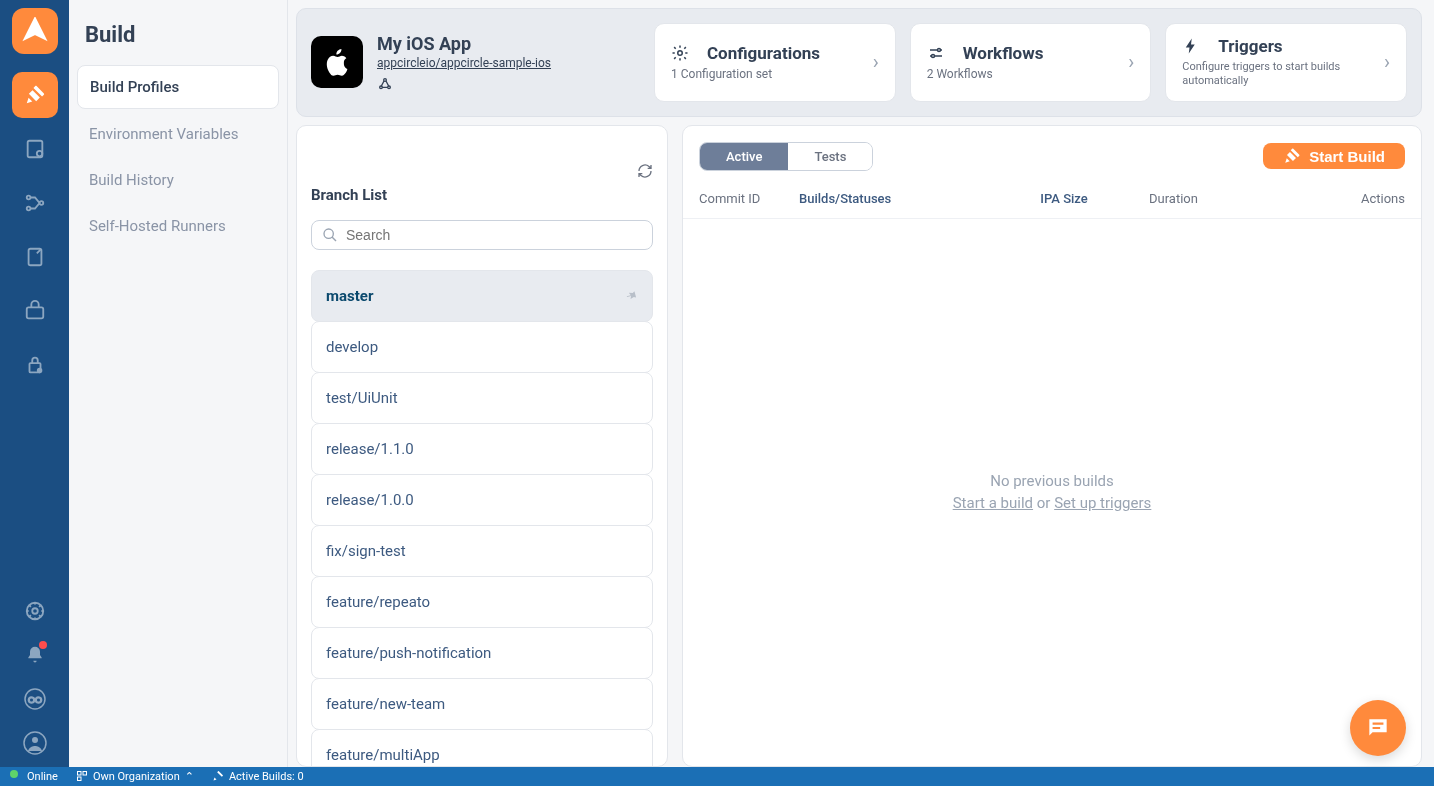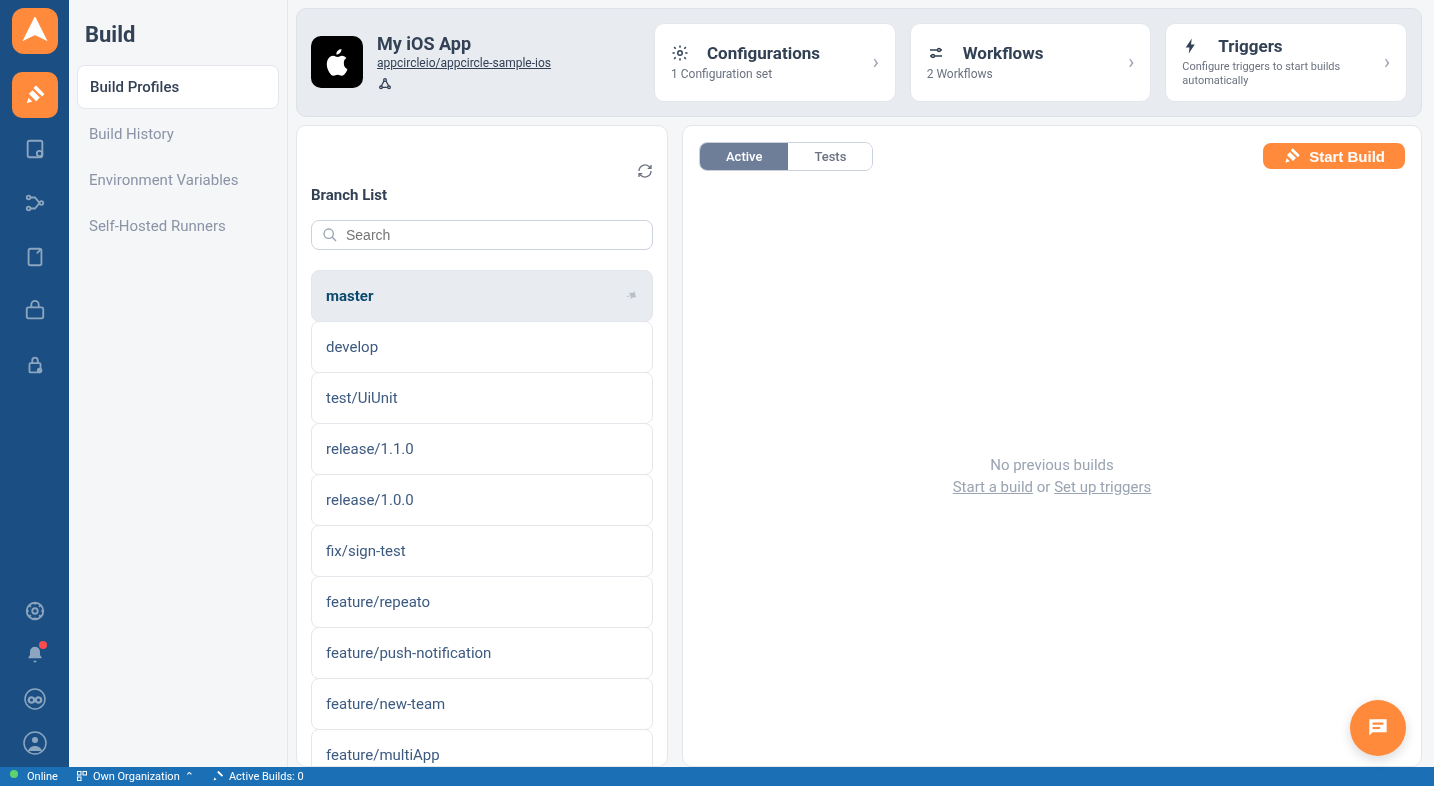--- a/index.html
+++ b/index.html
@@ -153,22 +153,22 @@
         <circle cx="12" cy="12" r="11" fill="none" stroke="currentColor" stroke-width="1.5"></circle>
         <circle cx="12" cy="9" r="3"></circle>
         <path d="M5 20c1-4 5-5 7-5s6 1 7 5"></path>
       </svg>
   </div>
 </div>
 
 <div class="sub-sidebar">
   <div class="sub-title">Build</div>
   <div class="sub-item active">Build Profiles</div>
+  <div class="sub-item">Environment Variables</div>
   <div class="sub-item">Build History</div>
-  <div class="sub-item">Environment Variables</div>
   <div class="sub-item">Self-Hosted Runners</div>
 </div>
 
 <div class="main">
   <div class="profile-bar">
     <div class="app-block">
       <div class="app-icon">
         <svg width="30" height="30" viewBox="0 0 24 24" fill="#fff">
             <path d="M17.5 12.5c0-2.5 2-3.5 2-3.5-1-1.5-2.7-2-3.5-2-1.5 0-2.3 1-3.5 1s-2-1-3.5-1c-1.8 0-3.5 1.3-4.3 3-1.8 3.3-.5 8 1.3 10.5.8 1.2 1.8 2.5 3.2 2.5 1.3 0 1.8-.8 3.3-.8s2 .8 3.3.8c1.4 0 2.3-1.2 3.2-2.4.7-1 1-2 1.3-3-2.5-1-2.8-3.3-2.8-4.6zM14.5 4.5c.7-.8 1.2-2 1-3-1 0-2.2.7-3 1.5-.6.8-1.2 2-1 3 1.1 0 2.3-.7 3-1.5z"></path>
           </svg>
@@ -283,20 +283,27 @@
         </div>
         <button class="start-build">
           <span>
               <svg width="18" height="18" viewBox="0 0 24 24" fill="#fff">
                 <path d="M13.7 2.3l8 8c.4.4.4 1 0 1.4l-2 2-9.4-9.4 2-2c.4-.4 1-.4 1.4 0zM3 21l2-6 4 4-6 2zM9.3 6.7l8 8-4 4-8-8 4-4z"></path>
               </svg>
             </span>
           <span>Start Build</span>
         </button>
       </div>
+      <div class="builds-table-head">
+        <div class="th-commit">Commit ID</div>
+        <div class="th-status">Builds/Statuses</div>
+        <div class="th-ipa">IPA Size</div>
+        <div class="th-dur">Duration</div>
+        <div class="th-act">Actions</div>
+      </div>
       <div class="builds-empty">
         <div>No previous builds</div>
         <div class="empty-links">
           <a>Start a build</a><span> or </span><a>Set up triggers</a>
         </div>
       </div>
     </div>
   </div>
 </div>
 

